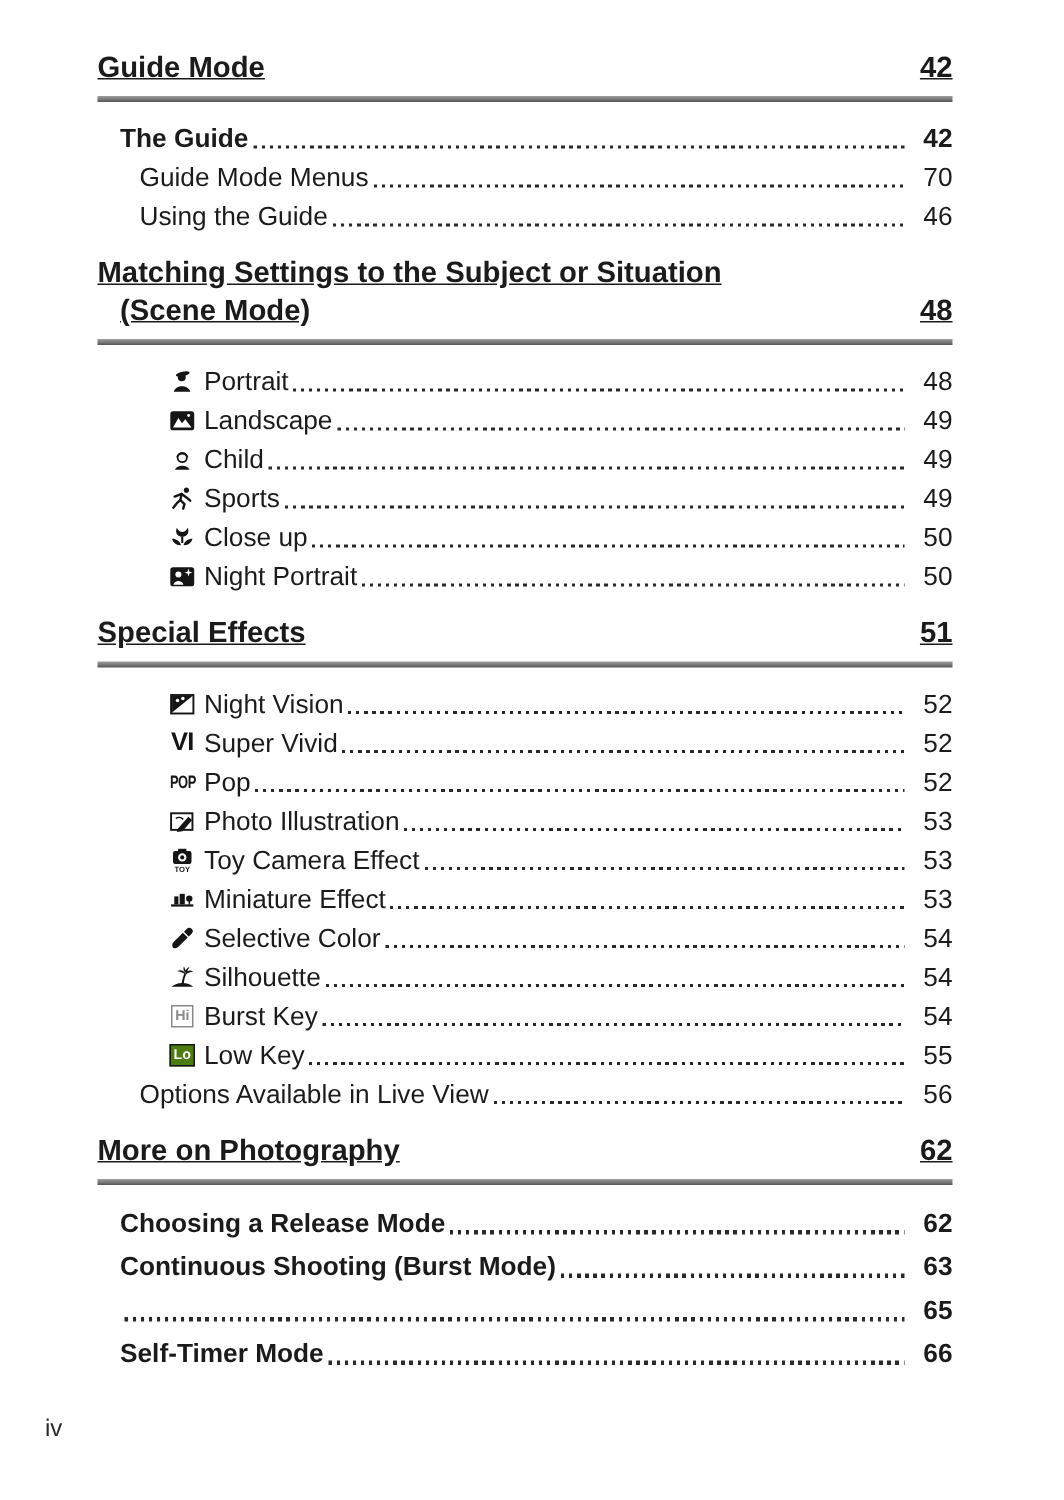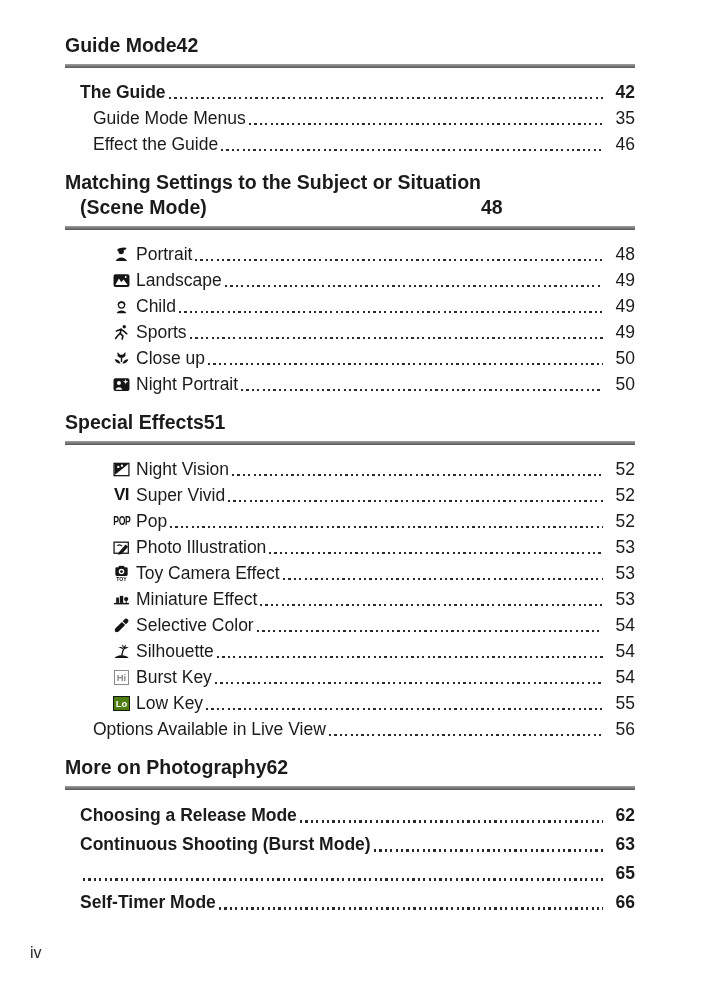--- a/index.html
+++ b/index.html
@@ -6,21 +6,21 @@
   body {
     background:#ffffff;
     font-family:"Liberation Sans", sans-serif;
     color:#1b1b1b;
     position:relative;
   }
   #toc { position:absolute; left:65px; top:33px; width:570px; }
   .toc-section { margin-top:13px; }
   .toc-section:first-child { margin-top:0; }
 
-  .heading { display:flex; justify-content:flex-start; align-items:flex-end; }
+  .heading { display:flex; justify-content:space-between; align-items:flex-end;text-decoration:underline; }
   .h-titles { font-weight:bold; font-size:19.5px; line-height:25px; }
   .h-line2 { padding-left:15px; }
   .h-num { font-weight:bold; font-size:19.5px; line-height:25px; }
 
   .rule {
     height:4px;
     background:linear-gradient(to bottom, #a0a0a0, #565656);
     margin:6px 0 11px 0;
   }
 
@@ -64,24 +64,24 @@
       <div class="rule"></div>
       <div class="entries">
         <div class="row lvl1 bold">
           <span class="label">The Guide</span>
           <span class="dots"></span>
           <span class="num">42</span>
         </div>
         <div class="row lvl2">
           <span class="label">Guide Mode Menus</span>
           <span class="dots"></span>
-          <span class="num">35</span>
+          <span class="num">70</span>
         </div>
         <div class="row lvl2">
-          <span class="label">Effect the Guide</span>
+          <span class="label">Using the Guide</span>
           <span class="dots"></span>
           <span class="num">46</span>
         </div>
       </div>
     </section>
     <section class="toc-section">
       <div class="heading">
         <div class="h-titles">
           <div class="h-line1">Matching Settings to the Subject or Situation</div>
           <div class="h-line2">(Scene Mode)</div>

